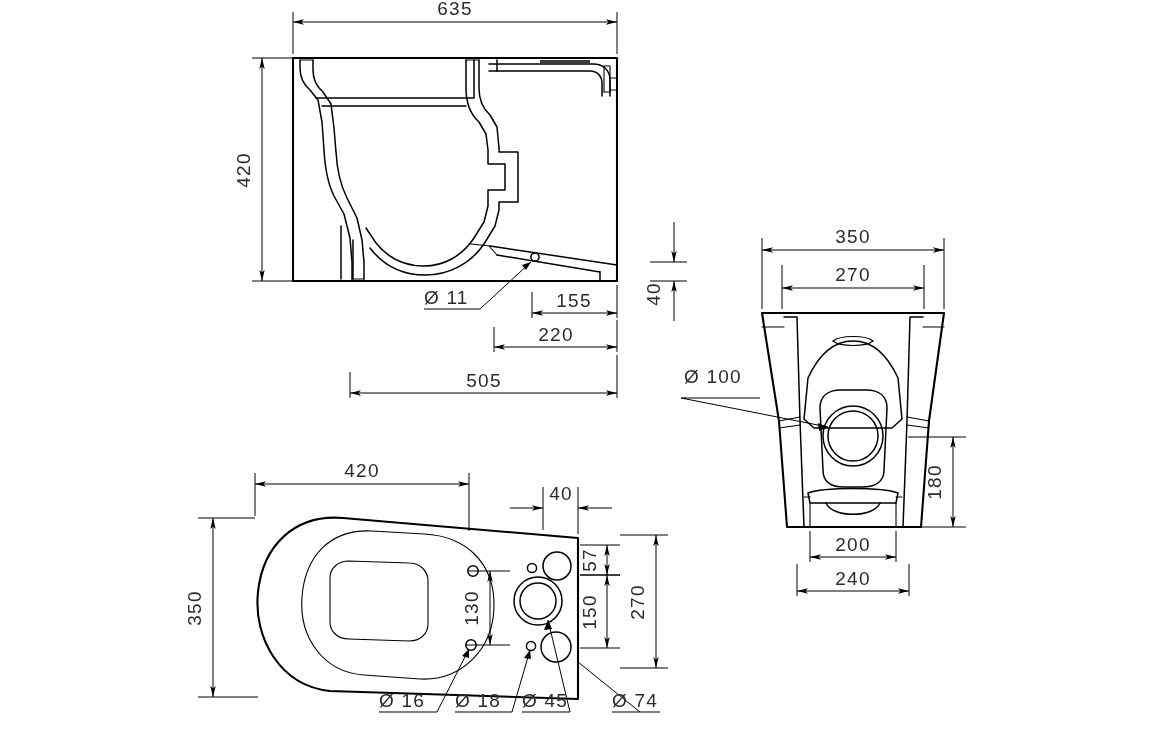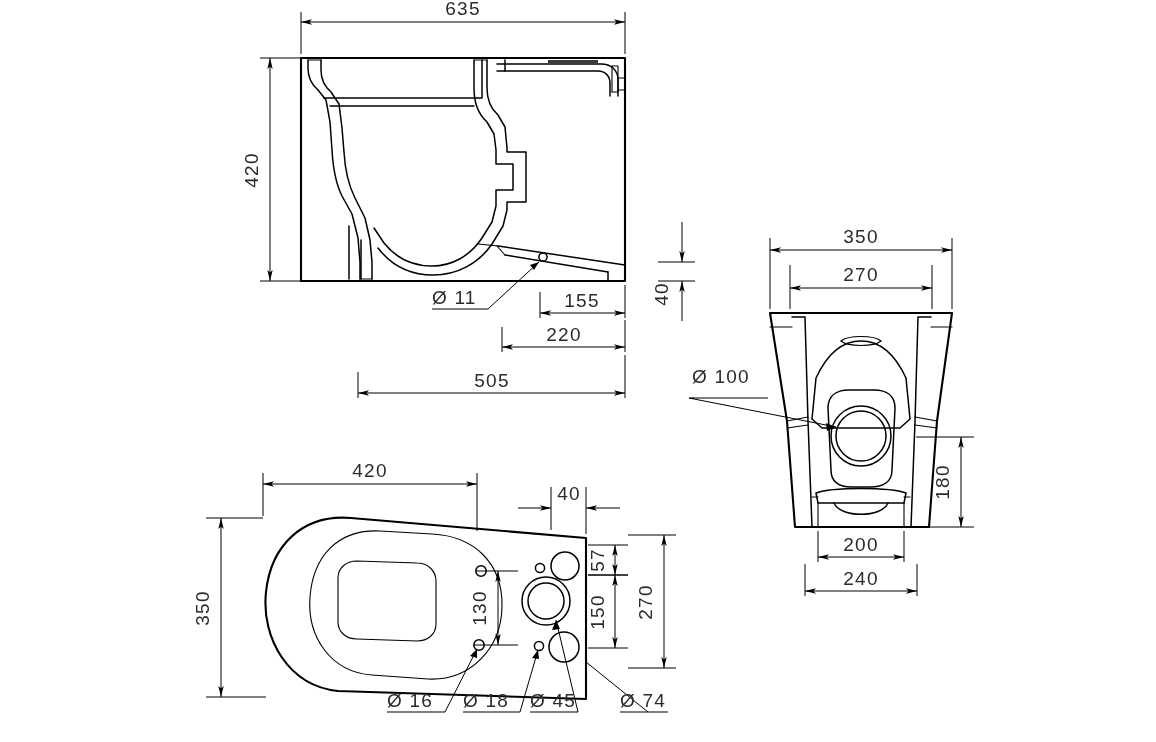--- a/index.html
+++ b/index.html
@@ -11,21 +11,21 @@
   body {
     width: 1156px;
     height: 742px;
     position: relative;
     overflow: hidden;
     font-family: "Liberation Sans", sans-serif;
   }
   #drawing-root {
     position: absolute;
     top: 0;
-    left: 8px;
+    left: 0;
     width: 980px;
     height: 742px;
     text-align: center;
   }
   svg.cad {
     display: block;
     width: 1156px;
     height: 742px;
     background: #ffffff;
   }

